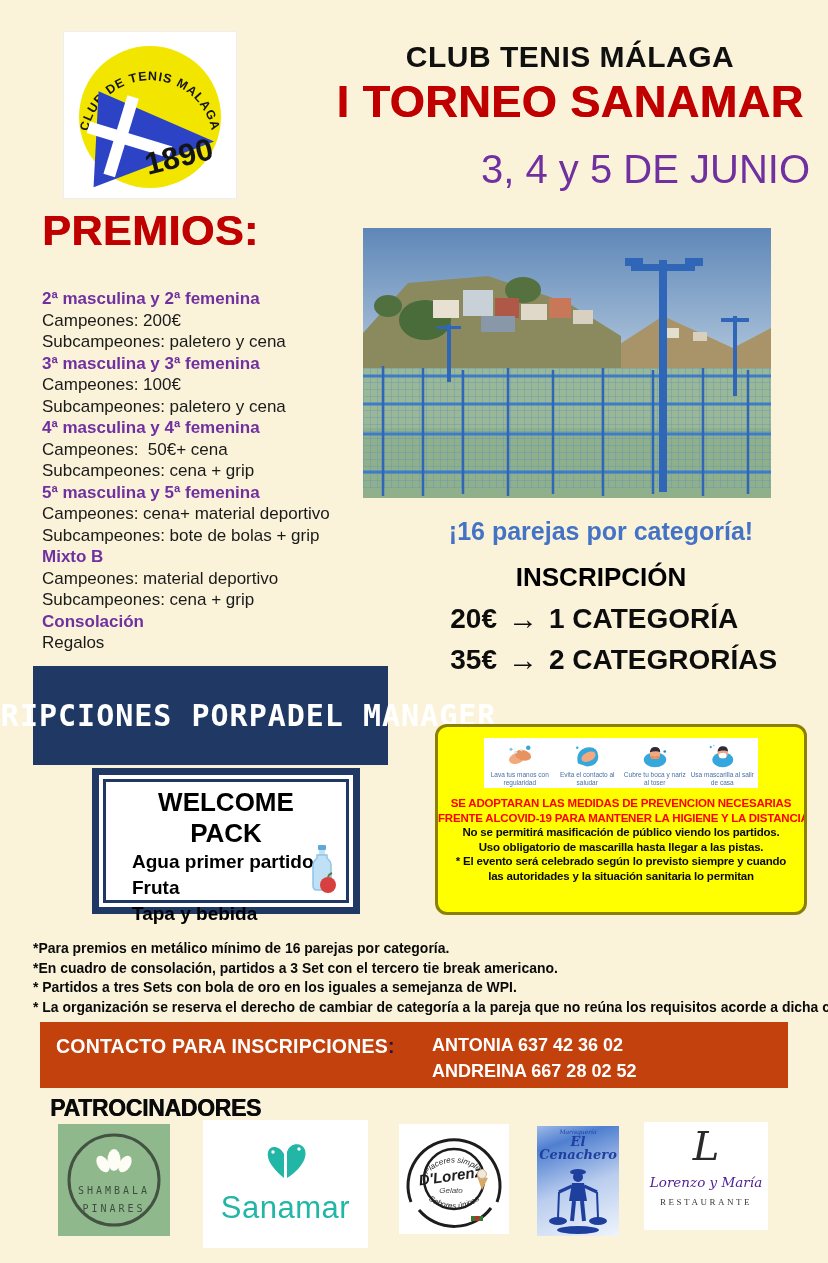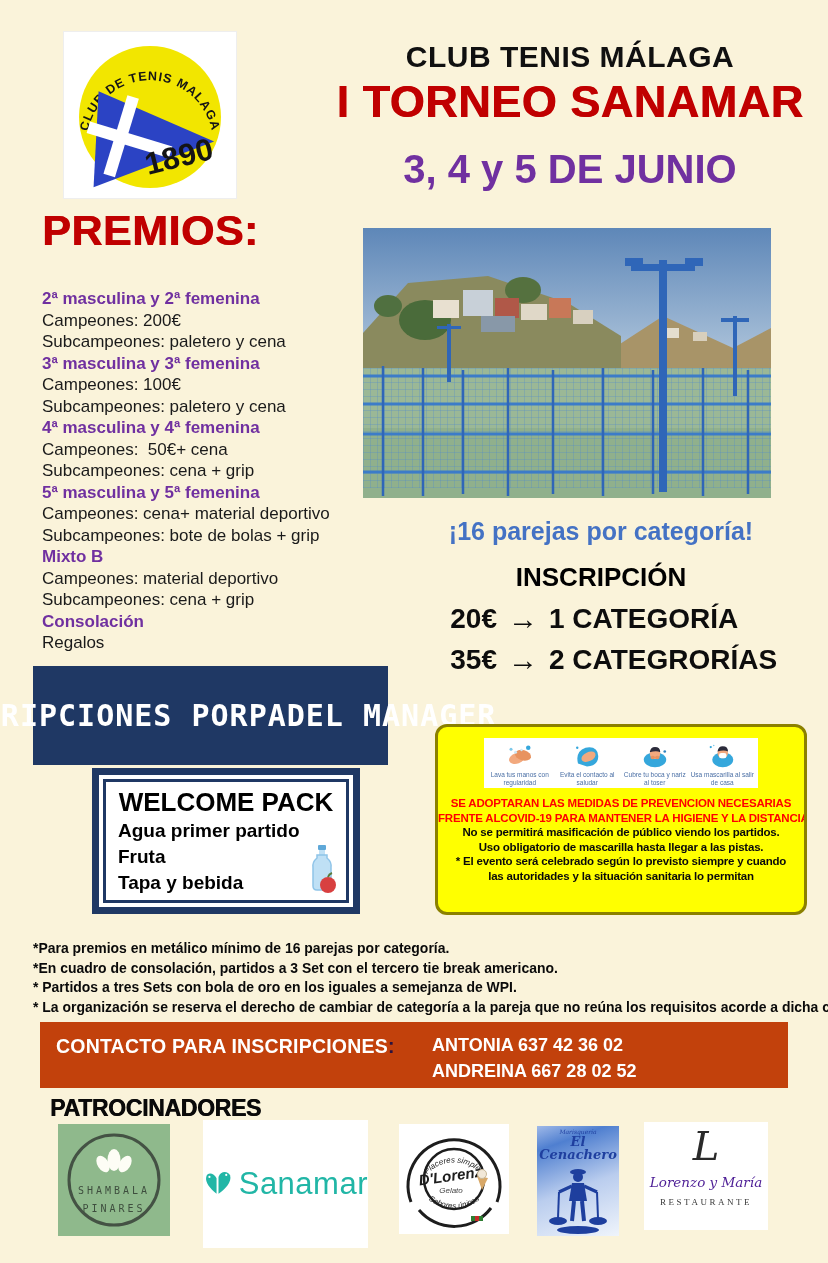--- a/index.html
+++ b/index.html
@@ -6,21 +6,21 @@
   body{margin:0;background:#ffffff}
   .poster{position:relative;width:828px;height:1263px;background:#FAF3DA;
     font-family:"Liberation Sans",sans-serif;color:#111;overflow:hidden}
   .abs{position:absolute}
 
   
   .club-logo{left:64px;top:32px;width:172px;height:166px;background:#fff;box-shadow:0 0 0 1px #eee}
   .club-line{left:330px;top:40px;width:480px;text-align:center;font-size:30px;font-weight:700;letter-spacing:.5px;color:#101010}
   .main-title{left:322px;top:76px;width:496px;text-align:center;font-size:45px;font-weight:900;
     color:#C00000;letter-spacing:.5px;text-shadow:.7px 0 #C00000}
-  .dates{left:330px;top:147px;width:480px;text-align:center;font-size:40px;font-weight:700;color:#7030A0}
+  .dates{left:330px;top:147px;width:480px;text-align:right;font-size:40px;font-weight:400;color:#7030A0}
 
   
   .premios-heading{left:42px;top:206px;font-size:43px;font-weight:900;color:#C00000;
     letter-spacing:.5px;text-shadow:.8px 0 #C00000}
   .premios-list{left:42px;top:288px;width:330px;font-size:17px;line-height:21.5px}
   .cat-name{font-weight:700;color:#7030A0}
   .cat-line{color:#1a1a1a;white-space:pre-wrap}
 
   
   .photo{left:363px;top:228px;width:408px;height:270px}
@@ -38,21 +38,21 @@
   
   .reg-box{left:33px;top:666px;width:355px;height:99px;background:#1F3864;
     display:flex;justify-content:center;align-items:center}
   .reg-line{font-family:"DejaVu Sans Mono",monospace;font-weight:700;color:#fff;
     font-size:30px;line-height:42px;letter-spacing:1px;white-space:nowrap}
 
   
   .welcome-outer{left:92px;top:768px;width:268px;height:146px;background:#fff;
     border:7px solid #1F3864;padding:4px}
   .welcome-inner{width:100%;height:100%;border:3px solid #1F3864;background:#fff;
-    padding:5px 10px;position:relative}
+    padding:5px 24px;position:relative}
   .welcome-title{text-align:center;font-size:26px;font-weight:800;color:#000}
   .welcome-item{font-size:19px;font-weight:700;color:#000;line-height:26px;margin-left:2px}
   .welcome-icon{position:absolute;right:8px;bottom:6px;width:32px;height:50px}
 
   
   .covid-box{left:435px;top:724px;width:372px;height:191px;background:#FFFF00;
     border:3px solid #8B8000;border-radius:12px;overflow:hidden}
   .covid-strip{width:274px;margin:11px auto 0;background:#fff;display:flex;padding:4px 2px 2px}
   .covid-cell{flex:1;text-align:center}
   .covid-ic{width:30px;height:28px;display:block;margin:0 auto}
@@ -70,21 +70,21 @@
   .contact-bar{left:40px;top:1022px;width:748px;height:66px;background:#c2410c}
   .contact-label{position:absolute;left:16px;top:13px;font-size:19.5px;font-weight:700;color:#fff;letter-spacing:.2px}
   .contact-colon{color:#2a1240}
   .contact-phones{position:absolute;left:392px;top:10px;font-size:18px;font-weight:700;color:#fff;line-height:26px}
 
   
   .sponsors-heading{left:50px;top:1095px;font-size:23px;font-weight:900;color:#0a0a0a;
     letter-spacing:-.3px;text-shadow:.6px 0 #0a0a0a}
   .shambala{left:58px;top:1124px;width:112px;height:112px}
   .sanamar{left:203px;top:1120px;width:165px;height:128px;background:#fff;
-    display:flex;flex-direction:row;align-items:center;justify-content:center;gap:6px}
+    display:flex;flex-direction:column;align-items:center;justify-content:center;gap:6px}
   .sanamar-word{font-size:31px;color:#21B6A6;font-weight:400;letter-spacing:.5px}
   .dlorenz{left:399px;top:1124px;width:110px;height:110px;background:#fff}
   .cenachero{left:537px;top:1126px;width:82px;height:110px;
     background:linear-gradient(160deg,#9FB9E8 0%,#4F7FD0 18%,#BACDEE 55%,#EFF4FB 100%);
     text-align:center;position:absolute}
   .cen-top{font-size:6px;color:#1F3F9F;font-family:"DejaVu Serif",serif;font-style:italic;margin-top:2px}
   .cen-name{font-size:13px;color:#1F3F9F;font-family:"DejaVu Serif",serif;font-style:italic;font-weight:700;line-height:13px}
   .lorenzo{left:644px;top:1122px;width:124px;height:108px;background:#fff;text-align:center}
   .lor-initial{font-family:"DejaVu Serif",serif;font-style:italic;font-size:40px;line-height:44px;color:#2a2a2a;margin-top:2px}
   .lor-name{font-family:"DejaVu Serif",serif;font-style:italic;font-size:13.5px;color:#4c1d95;margin-top:6px}

